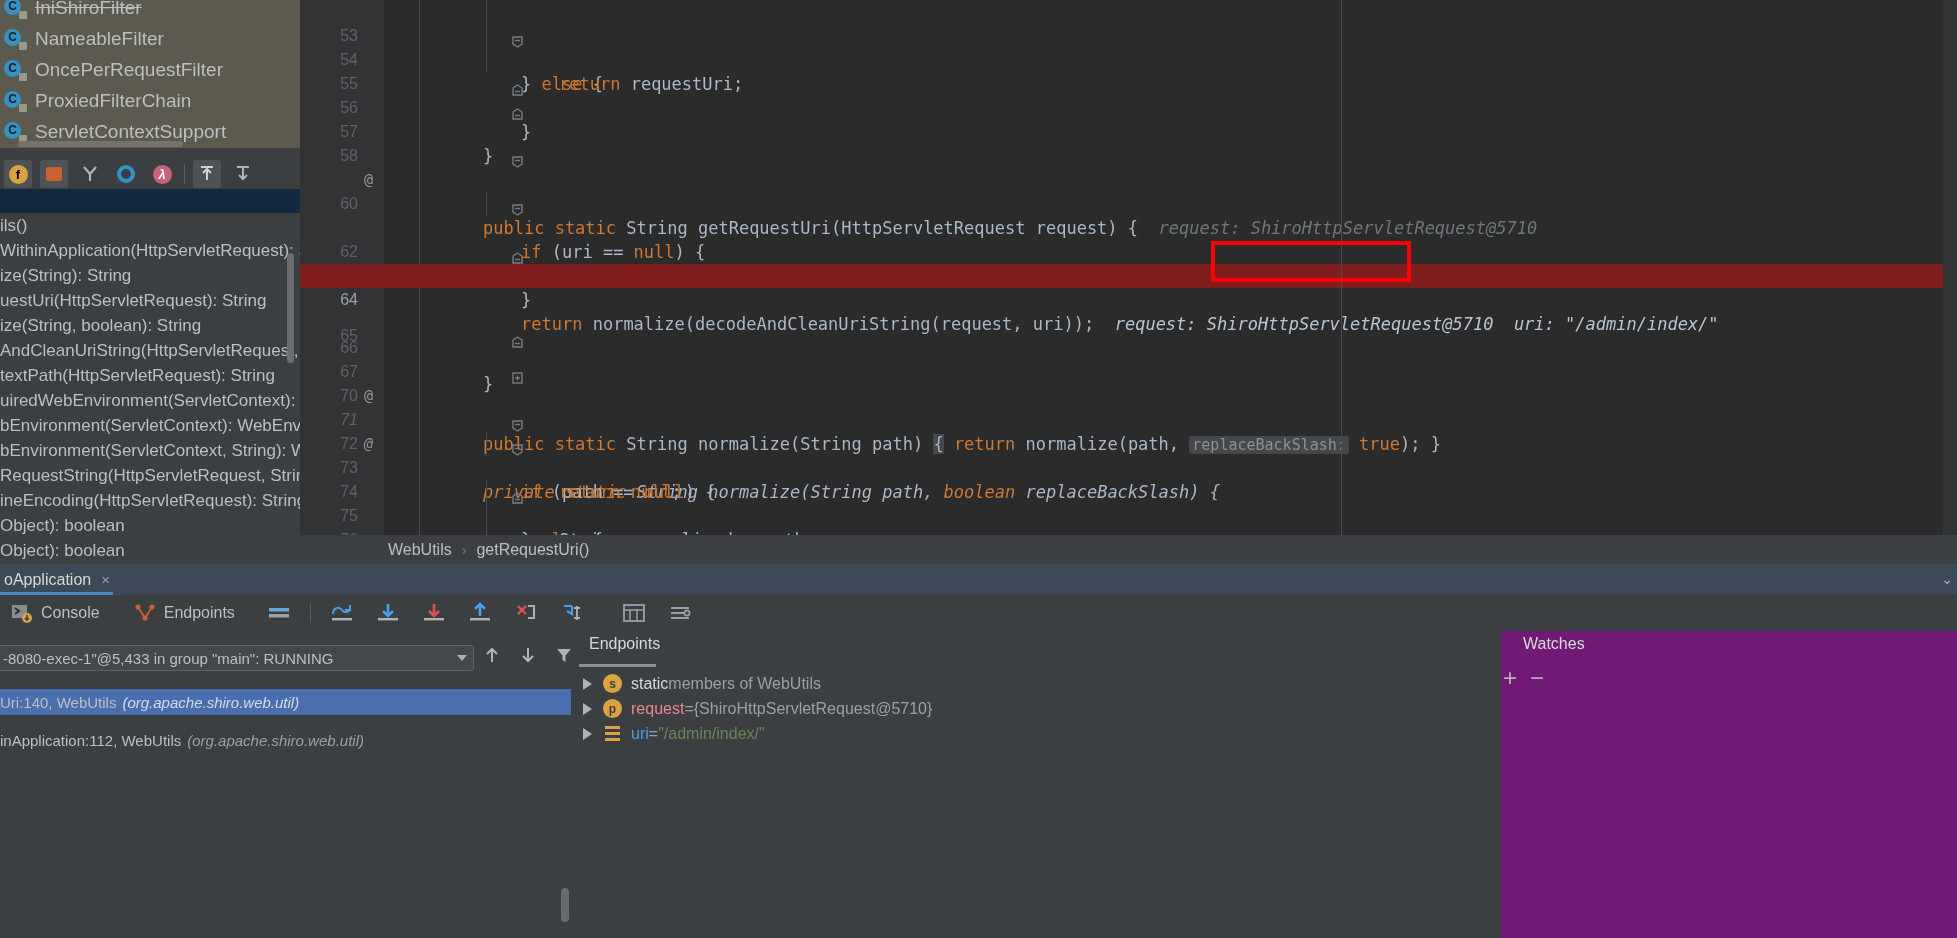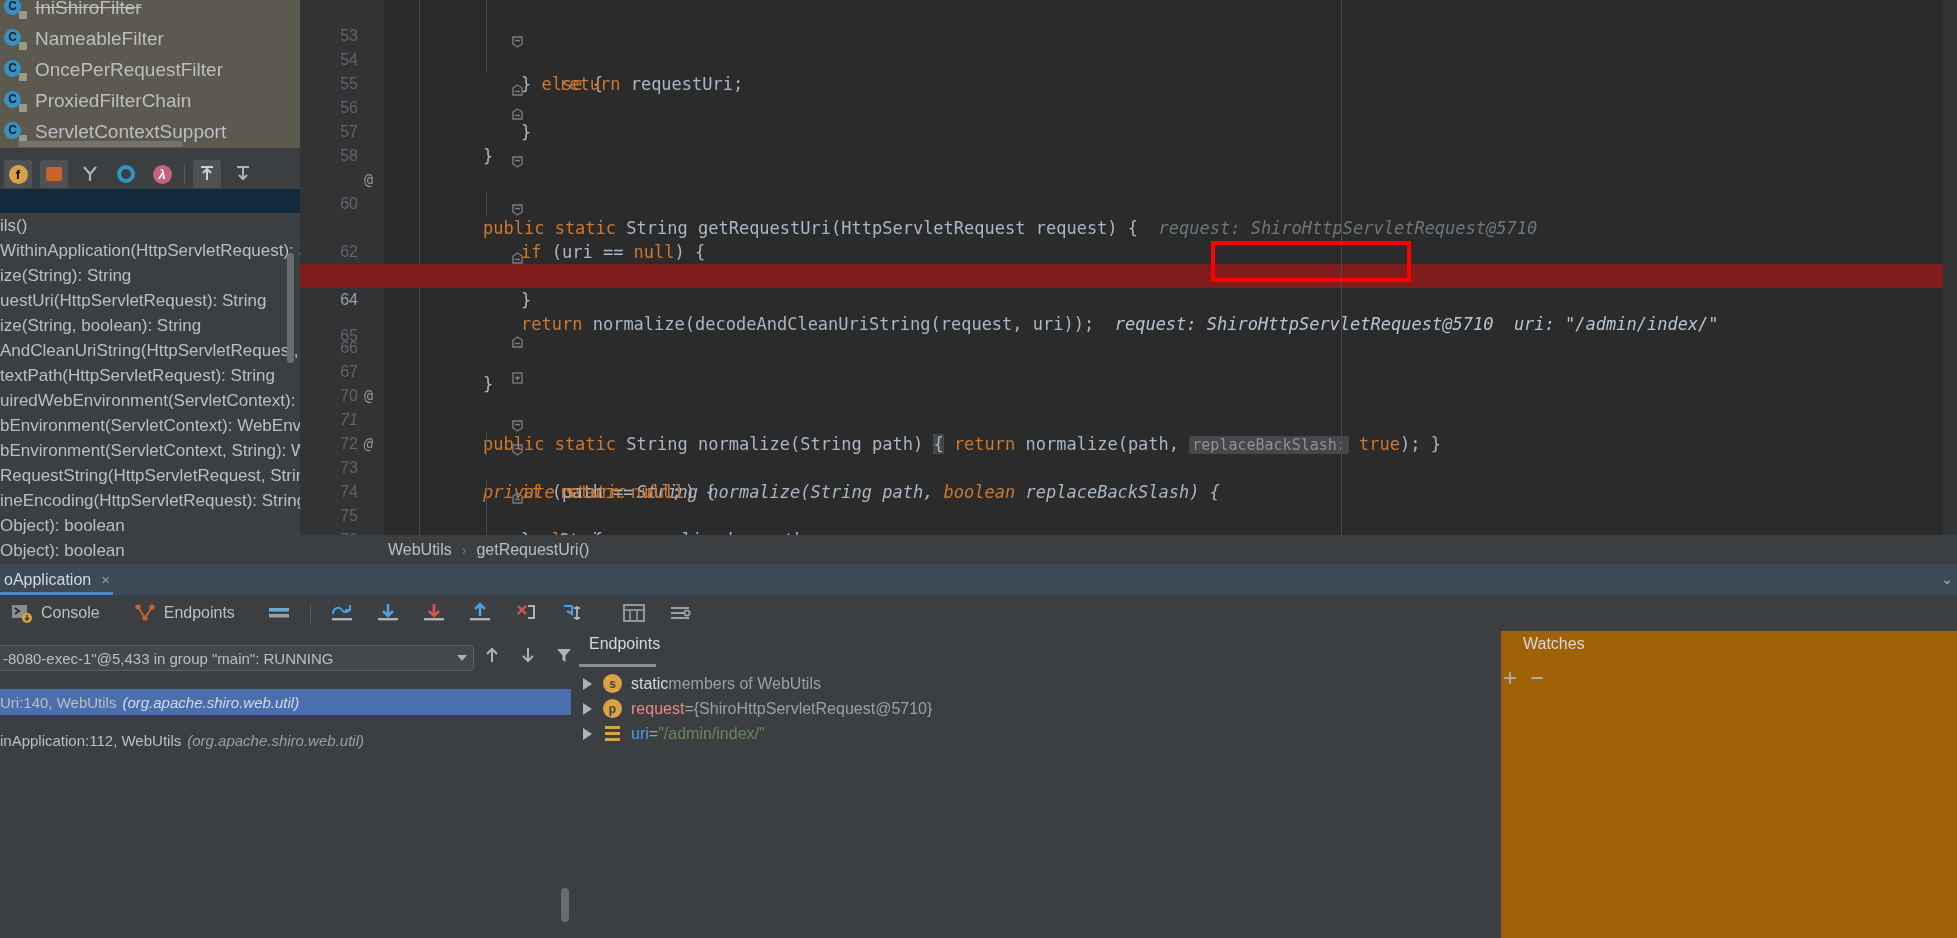--- a/index.html
+++ b/index.html
@@ -271,21 +271,21 @@
     position: absolute; left: 2px; width: 15px; height: 3px; background: #d9a343;
   }
   .vname-static { color: #d6d9dc; }
   .vname-req { color: #e8898e; }
   .vname-uri { color: #4a9fe8; }
   .vgray { color: #9aa0a6; }
   .vstr { color: #6a8759; }
 
   .watches {
     position: absolute; left: 1501px; top: 0; width: 456px; height: 307px;
-    background: #a16207;
+    background: #701a75;
   }
   .w-tab { position: absolute; left: 22px; top: 4px; color: #d6d9dc; font-size: 16px; }
   .w-plus {
     position: absolute; left: 1503px; top: 33px; color: #b0b3b6; font-size: 24px;
   }
   .w-minus {
     position: absolute; left: 1530px; top: 33px; color: #b0b3b6; font-size: 24px;
   }
   .vdiv { position: absolute; top: 0; bottom: 0; width: 1px; background: #4b4e50; }
 </style>

